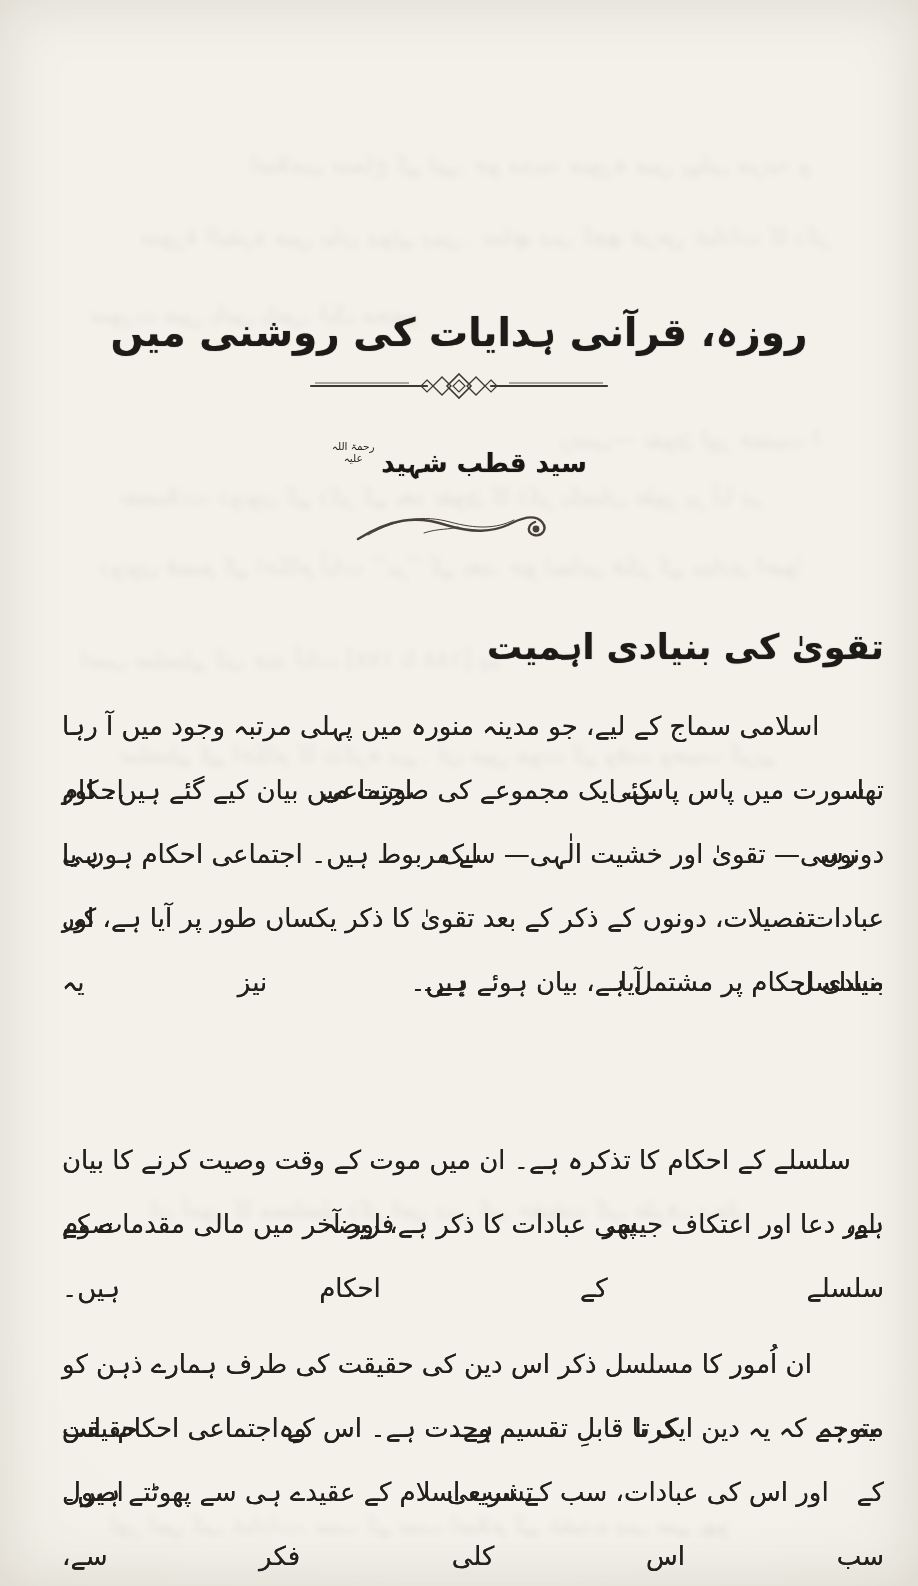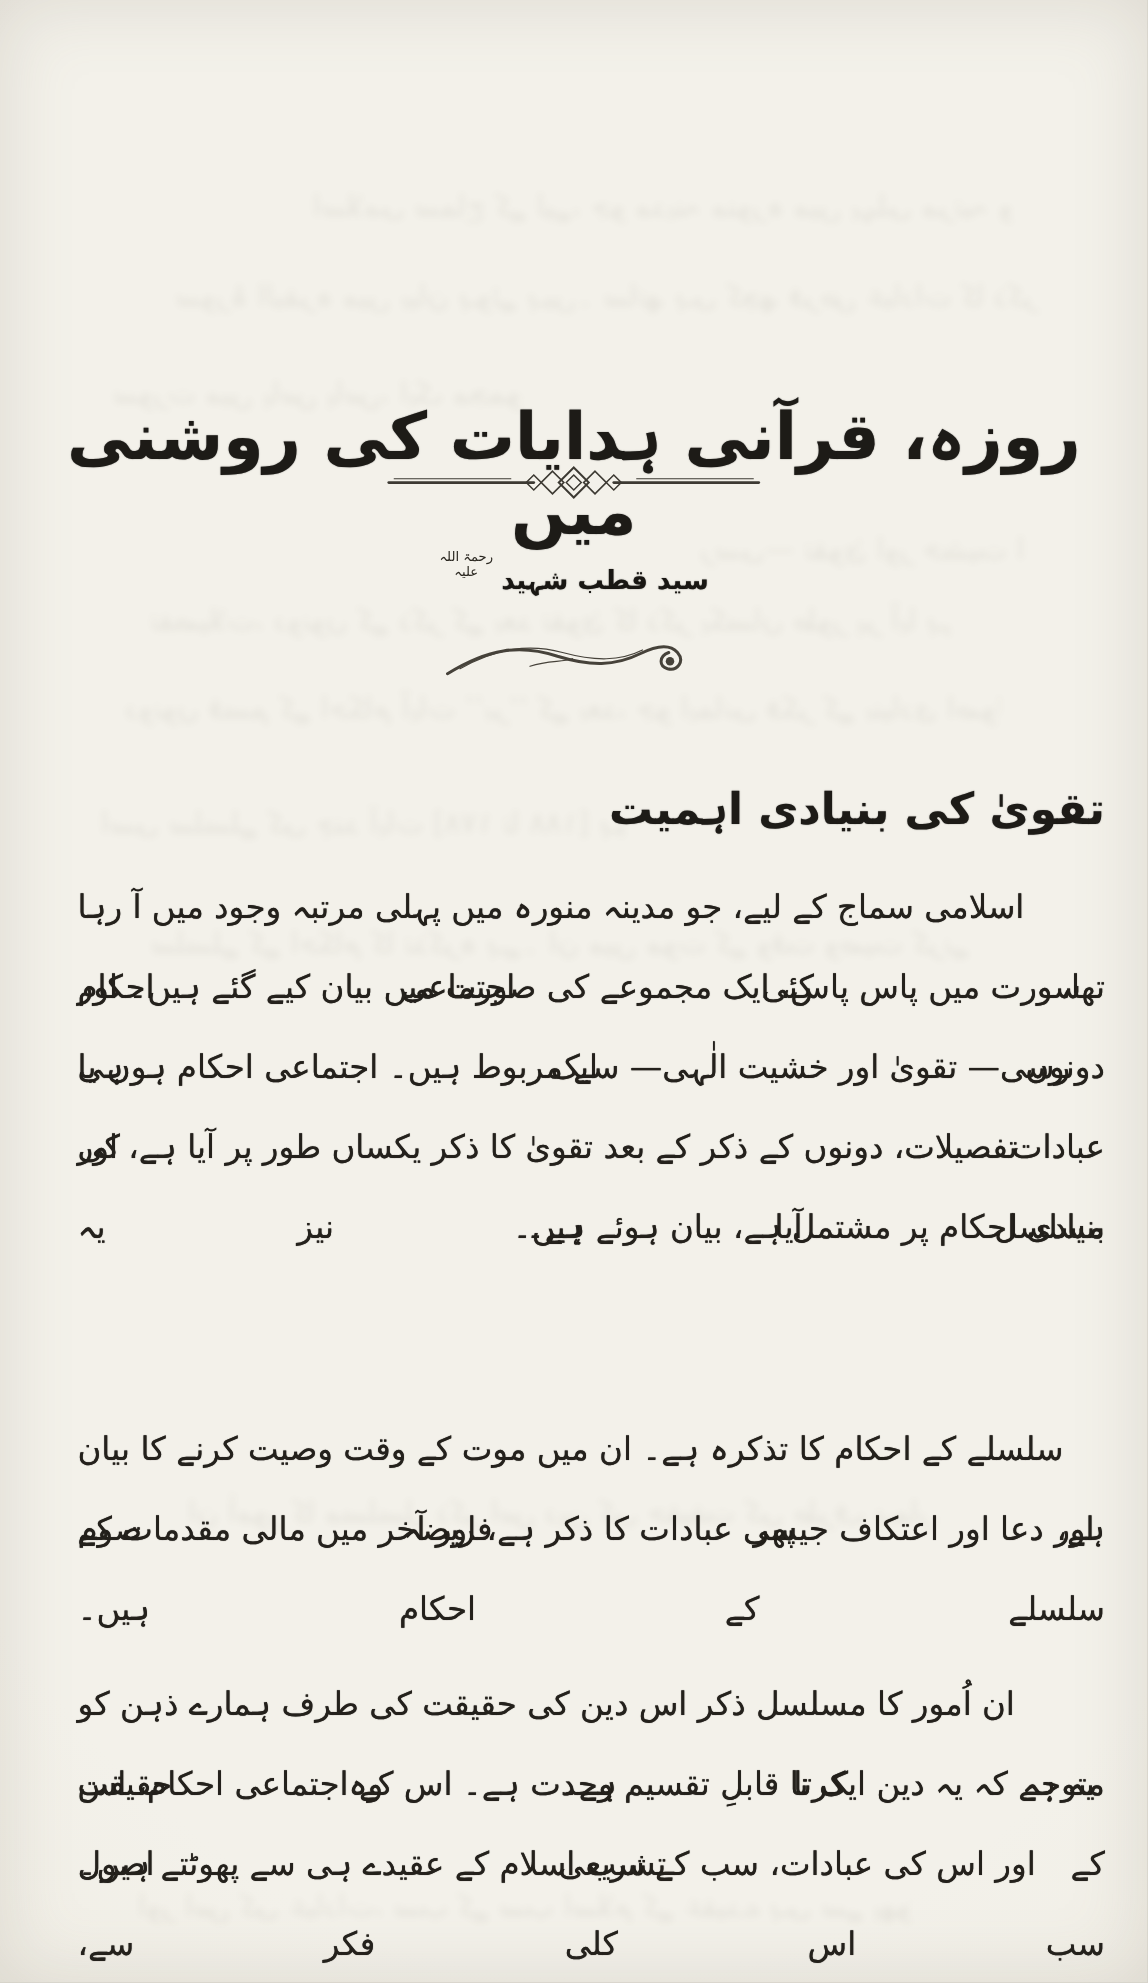--- a/index.html
+++ b/index.html
@@ -23,32 +23,32 @@
     opacity:.085;
     color:#5f5948;
     font-size:24px;
     white-space:nowrap;
     overflow:hidden;
     pointer-events:none;
   }
   .title{
     position:absolute;top:284px;right:40px;left:40px;
     text-align:center;
-    font-size:52px;font-weight:bold;
+    font-size:39px;font-weight:bold;
     letter-spacing:-1px;
     color:#1d1b17;
     text-shadow:0 0 1px rgba(0,0,0,.55);
   }
   .ornament-wrap{position:absolute;top:372px;left:0;right:0;display:flex;justify-content:center;}
   .author-row{
     position:absolute;top:440px;left:0;right:0;
     text-align:center;
   }
   .author-name{
-    font-size:21px;font-weight:bold;color:#191713;
+    font-size:26px;font-weight:bold;color:#191713;
     text-shadow:0 0 1px rgba(0,0,0,.6);
   }
   .author-honorific{
     display:inline-block;
     width:44px;
     margin-right:6px;
     vertical-align:10px;
     font-size:10.5px;line-height:1.15;
     color:#2a2720;
   }

